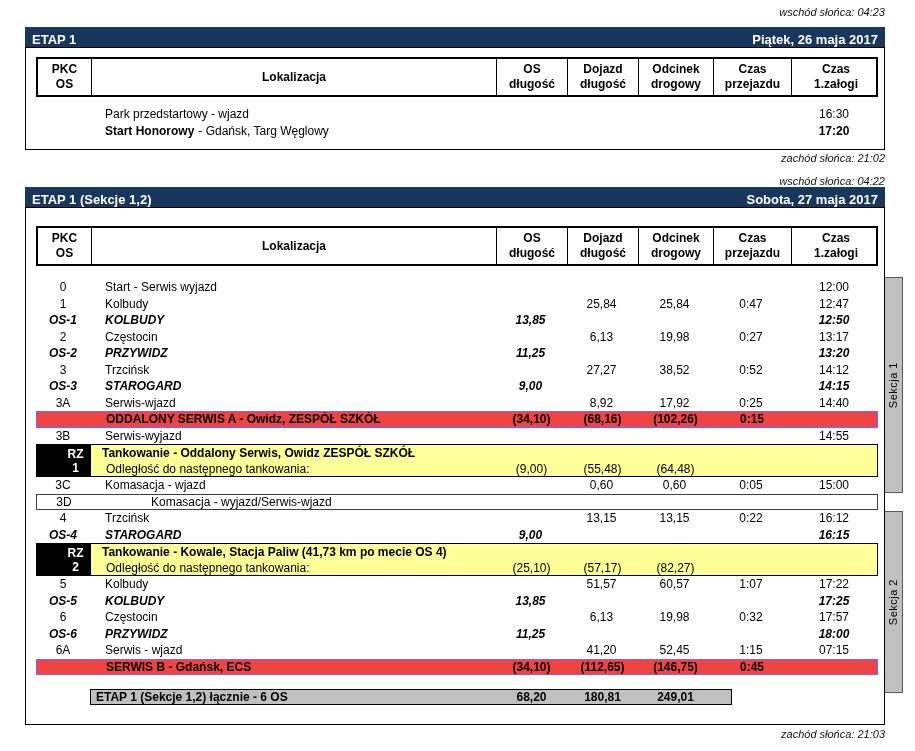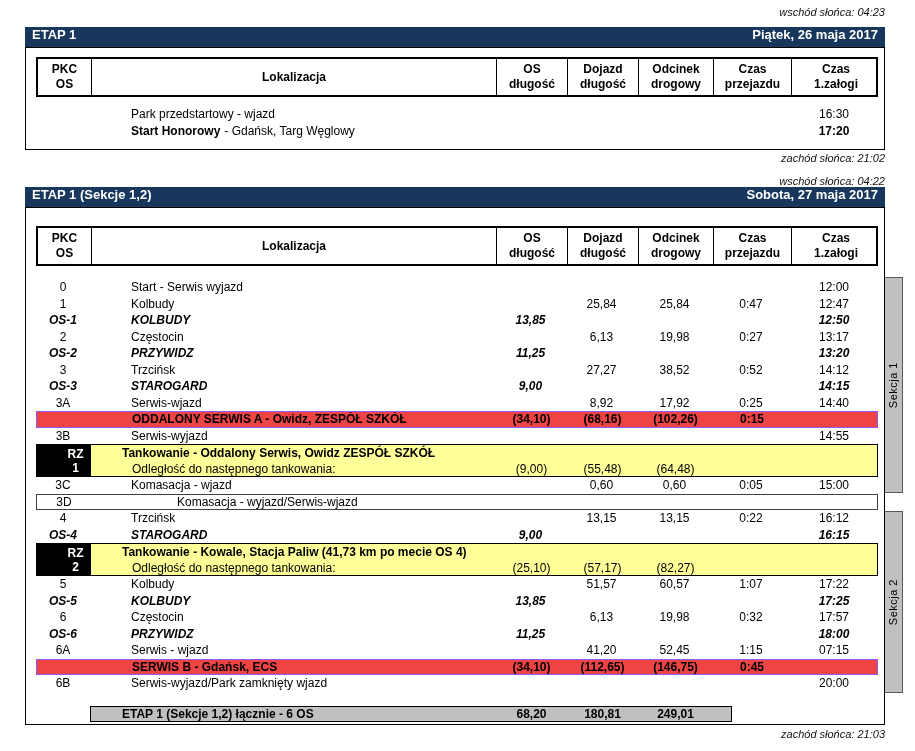--- a/index.html
+++ b/index.html
@@ -1,43 +1,43 @@
 <!DOCTYPE html>
 <html><head>
 <meta charset="utf-8">
 <style>
   * { margin:0; padding:0; box-sizing:border-box; }
   body { background:#fff; }
   .page { position:relative; width:915px; height:751px; background:#ffffff;
           font-family:"Liberation Sans","DejaVu Sans",sans-serif; font-size:12px; color:#000; overflow:hidden; }
   .sun { position:absolute; right:30px; font-size:11px; font-style:italic; color:#111; }
   .bar { position:absolute; left:25px; width:860px; height:20px; background:#17375D; color:#fff;
-         font-weight:bold; font-size:13px; display:flex; justify-content:space-between; align-items:flex-start; padding:0 7px; }
+         font-weight:bold; font-size:13px; display:flex; justify-content:space-between; align-items:flex-end; padding:0 7px; }
   .box { position:absolute; left:25px; width:860px; border:1px solid #000; background:#fff; }
   .thead { display:grid; grid-template-columns:54px 405px 71px 71px 75px 78px 88px; width:842px;
            margin-left:10px; border:2px solid #000; height:40px; background:#fff; }
   .th { display:flex; flex-direction:column; justify-content:center; align-items:center; text-align:center;
         font-weight:bold; border-right:1px solid #000; line-height:1.25; }
   .th:last-child { border-right:none; }
   .rows { width:842px; margin-left:10px; }
   .r { display:grid; grid-template-columns:54px 405px 71px 71px 75px 78px 88px; height:16.5px; align-items:center; }
   .t1 .r { height:17px; }
   .p { text-align:center; }
-  .l { padding-left:15px; white-space:nowrap; overflow:hidden;margin-left:26px; }
+  .l { padding-left:15px; white-space:nowrap; overflow:hidden; }
   .n { text-align:center; white-space:nowrap; }
   .os-row { font-weight:bold; font-style:italic; }
   .b { font-weight:bold; }
   .gap { margin-left:4px; }
   .blue { background:#ef4444; border:1px solid #8b5cf6; font-weight:bold; }
   .bordered { border:1px solid #404040;gap:45px; }
   .rz { display:grid; grid-template-columns:54px 1fr; width:842px; height:33px; border:1px solid #000; background:#FFFF99; }
   .rz-badge { background:#000; color:#fff; font-weight:bold; display:flex; flex-direction:column;
               align-items:center; justify-content:center; line-height:1.2;padding-left:23px; }
   .rz-body { display:flex; flex-direction:column; justify-content:center; }
-  .rz-line1 { font-weight:bold; padding-left:31px; height:16px; display:flex; align-items:center; white-space:nowrap; }
+  .rz-line1 { font-weight:bold; padding-left:11px; height:16px; display:flex; align-items:center; white-space:nowrap; }
   .rz-line2 { display:grid; grid-template-columns:405px 71px 71px 75px 78px 88px; height:16px; align-items:center; }
   .summary { margin-left:64px; margin-top:14px; width:642px; height:16px; background:#C0C0C0; border:1px solid #000;
              display:grid; grid-template-columns:405px 71px 71px 75px 1fr; align-items:center; font-weight:bold; }
   .summary .l { padding-left:5px; }
   .tab { position:absolute; left:883px; width:20px; background:#C0C0C0; border:1px solid #595959;
          display:flex; align-items:center; justify-content:center; }
   .tab span { writing-mode:vertical-rl; transform:rotate(180deg); font-size:11px; white-space:nowrap; letter-spacing:.5px; }
 </style>
 </head>
 <body>
@@ -381,29 +381,20 @@
       <div class="r blue">
         <span class="p"></span>
         <span class="l">SERWIS B - Gdańsk, ECS</span>
         <span class="n">(34,10)</span>
         <span class="n">(112,65)</span>
         <span class="n">(146,75)</span>
         <span class="n">0:45</span>
         <span class="n"></span>
       </div>
 
-      <div class="r">
-        <span class="p">6B</span>
-        <span class="l">Serwis-wyjazd/Park zamknięty wjazd</span>
-        <span class="n"></span>
-        <span class="n"></span>
-        <span class="n"></span>
-        <span class="n"></span>
-        <span class="n">20:00</span>
-      </div>
     </div>
 
     <div class="summary">
       <span class="l">ETAP 1 (Sekcje 1,2) łącznie - 6 OS</span>
       <span class="n">68,20</span>
       <span class="n">180,81</span>
       <span class="n">249,01</span>
       <span class="n"></span>
     </div>
   </div>

